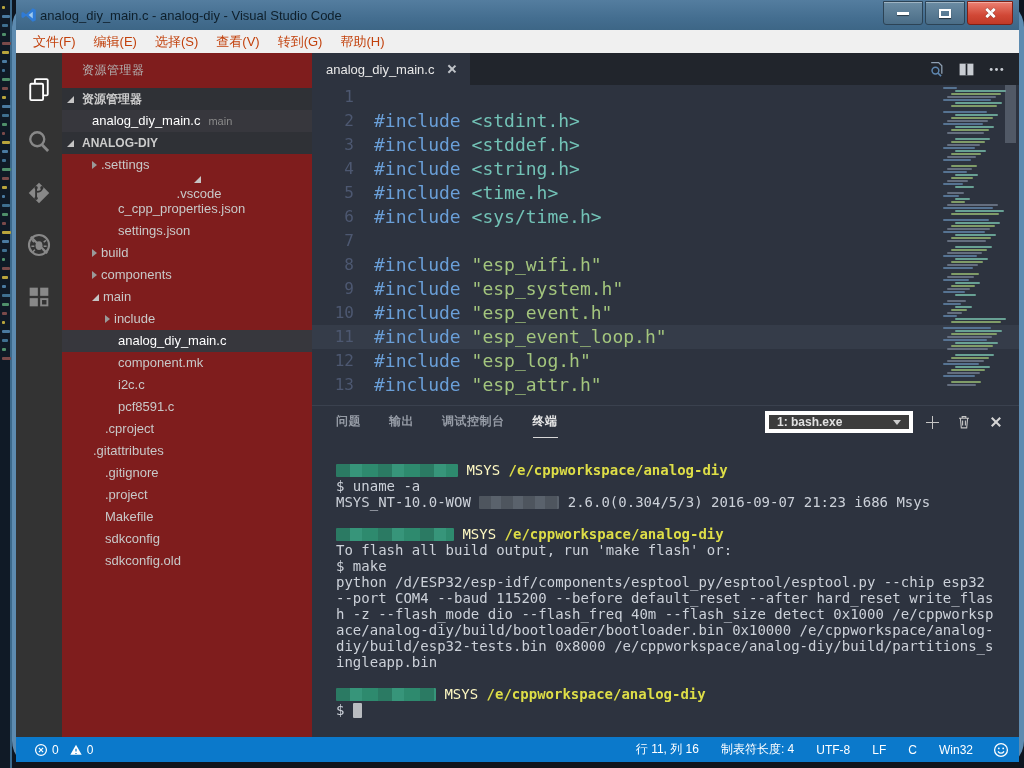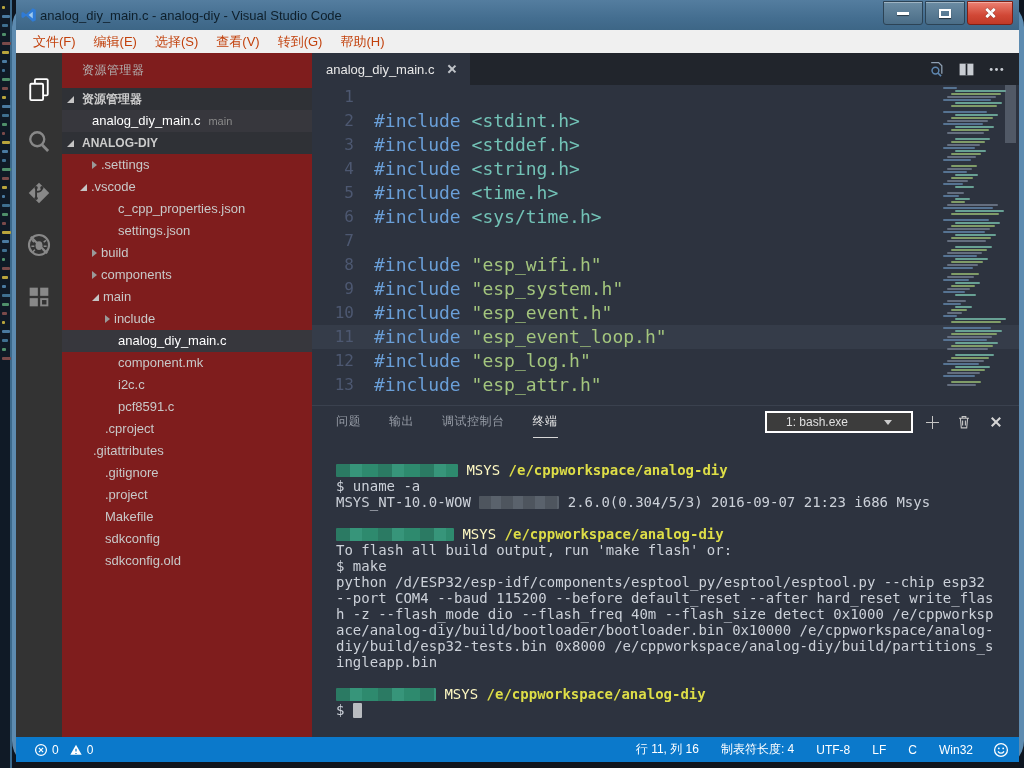--- a/index.html
+++ b/index.html
@@ -70,25 +70,25 @@
   .gutter { width:62px; flex:none; text-align:right; padding-right:20px; color:#4d5871; font-size:16px; }
   .code { color:#d4d4d4; }
   .c-kw { color:#6a9fd8; } .c-inc { color:#72c2b6; } .c-str { color:#a3c57d; }
   .minimap { position:absolute; right:20px; top:2px; width:58px; height:312px; opacity:.9; }
   .mm-bar { height:2px; margin-bottom:1px; border-radius:1px; }
   .scrollbar { position:absolute; right:2px; top:0; width:13px; height:100%; }
   .sb-thumb { position:absolute; top:0; left:1px; width:11px; height:58px; background:rgba(150,160,175,.35); }
 
   
   .panel { height:332px; flex:none; border-top:1px solid #3a414e; display:flex; flex-direction:column; background:#2d333f; }
-  .panel-tabs { height:32px; flex:none; display:flex; padding:0 10px 0 24px; }
+  .panel-tabs { height:32px; flex:none; display:flex; padding:0 10px 0 24px;font-weight:bold; }
   .ptab { font-size:12px; color:#969ca6; margin-right:28px; height:32px; line-height:30px; letter-spacing:.5px; }
   .ptab.active { color:#e7e7e7; border-bottom:1px solid #d7d7d7; }
   .panel-right { margin-left:auto; display:flex; align-items:center; }
-  .term-select { width:148px; height:22px; background:#3c3c3c; border:2px solid #ffffff; color:#e0e0e0; font-size:12px; display:flex; align-items:center; padding:0 19px; }
+  .term-select { width:148px; height:22px; background:#3c3c3c; border:4px solid #ffffff; color:#e0e0e0; font-size:12px; display:flex; align-items:center; padding:0 8px; }
   .term-select .caret { margin-left:auto; width:0; height:0; border-left:4px solid transparent; border-right:4px solid transparent; border-top:5px solid #cccccc; }
   .p-icon { width:26px; height:24px; display:flex; align-items:center; justify-content:center; margin-left:6px; }
   .p-icon svg { width:16px; height:16px; }
   .plus { position:relative; width:13px; height:13px; }
   .plus::before { content:""; position:absolute; left:6px; top:0; width:1.8px; height:13px; background:#c5c5c5; }
   .plus::after { content:""; position:absolute; left:0; top:6px; width:13px; height:1.8px; background:#c5c5c5; }
   .px { position:relative; width:14px; height:14px; }
   .px::before,.px::after { content:""; position:absolute; left:6px; top:1px; width:1.8px; height:12px; background:#d5d5d5; }
   .px::before { transform:rotate(45deg); } .px::after { transform:rotate(-45deg); }
 
@@ -243,21 +243,21 @@
         </div>
         <div class="section-header">
           <span class="tw exp"></span>
           <span class="label">ANALOG-DIY</span>
         </div>
         <div id="fileTree">
             <div class="row" style="padding-left: 30px;">
               <span class="tw col"></span>
               <span>.settings</span>
             </div>
-            <div class="row" style="padding-left: 18px;">
+            <div class="row" style="padding-left: 24px; flex-direction: column;">
               <span class="tw exp"></span>
               <span>.vscode</span>
             </div>
             <div class="row" style="padding-left: 43px;">
               <span class="tw none"></span>
               <span>c_cpp_properties.json</span>
             </div>
             <div class="row" style="padding-left: 43px;">
               <span class="tw none"></span>
               <span>settings.json</span>

